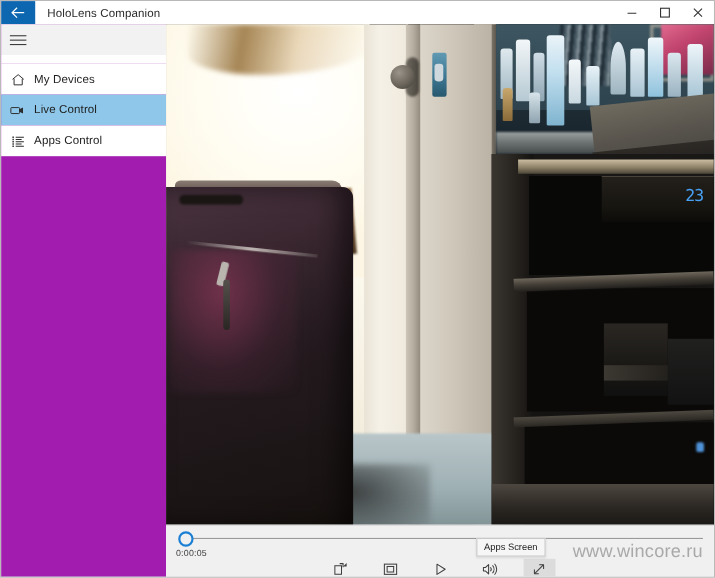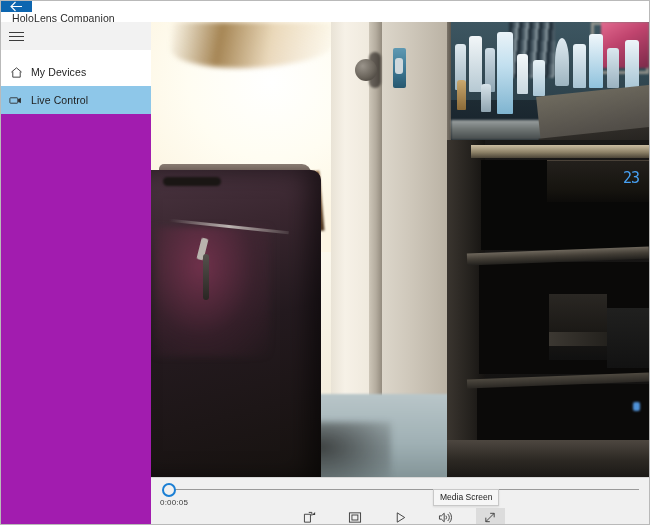--- a/index.html
+++ b/index.html
@@ -15,21 +15,21 @@
     background: #ffffff;
     border: 1px solid #b9b9b9;
     overflow: hidden;
   }
 
   
   .titlebar {
     position: absolute; top: 0; left: 0;
     width: 648px; height: 21px;
     background: #ffffff;
-    display: flex; align-items: stretch; flex-direction: column;
+    display: flex; align-items: stretch;
   }
   .back-btn {
     width: 31px; height: 21px;
     background: #0d66b0;
     display: flex; align-items: center; justify-content: center;
     cursor: pointer;
   }
   .back-btn svg { display: block; }
   .title-text {
     flex: 1;
@@ -448,20 +448,29 @@
       <span class="nav-ico">
         <svg width="14" height="13" viewBox="0 0 16 13">
           <rect x="1" y="3.4" width="9" height="6.2" rx="0.8" stroke="#2c2c2c" stroke-width="1" fill="none"></rect>
           <path d="M10.4 5 L13.6 3.4 V9.6 L10.4 8" fill="#2c2c2c"></path>
         </svg>
       </span>
       <span class="nav-label">Live Control</span>
     </div>
 
 
+    <div class="nav-item">
+      <span class="nav-ico">
+        <svg width="13" height="13" viewBox="0 0 14 14">
+          <path d="M1.4 3 H2.8 M1.4 5.2 H2.8 M1.4 7.4 H2.8 M1.4 9.6 H2.8 M1.4 11.8 H2.8" stroke="#2c2c2c" stroke-width="1.4"></path>
+          <path d="M4.6 3 H12.6 M4.6 5.2 H10.4 M4.6 7.4 H12.6 M4.6 9.6 H10.4 M4.6 11.8 H12.6" stroke="#2c2c2c" stroke-width="1"></path>
+        </svg>
+      </span>
+      <span class="nav-label">Apps Control</span>
+    </div>
   </div>
 
   <div class="video-area">
     <div class="vid-layer v-wall"></div>
     <div class="vid-layer v-wall-glow"></div>
     <div class="vid-layer v-streak"></div>
 
     <div class="vid-layer v-wallpost"></div>
     <div class="vid-layer v-doorpanel"></div>
     <div class="vid-layer v-doorjamb"></div>
@@ -573,17 +582,18 @@
         <span>
           <svg width="14" height="13" viewBox="0 0 14 14">
             <path d="M2.5 11.5 L11.5 2.5" stroke="#3d3d3d" stroke-width="1"></path>
             <path d="M11.5 2.5 L7.2 2.5 M11.5 2.5 L11.5 6.8" stroke="#3d3d3d" stroke-width="1"></path>
             <path d="M2.5 11.5 L6.8 11.5 M2.5 11.5 L2.5 7.2" stroke="#3d3d3d" stroke-width="1"></path>
           </svg>
         </span>
       </div>
     </div>
 
-    <div class="tooltip">Media Screen</div>
-
+    <div class="tooltip">Apps Screen</div>
+
+    <div class="watermark">www.wincore.ru</div>
   </div>
 
 </div>
 
 </body></html>

